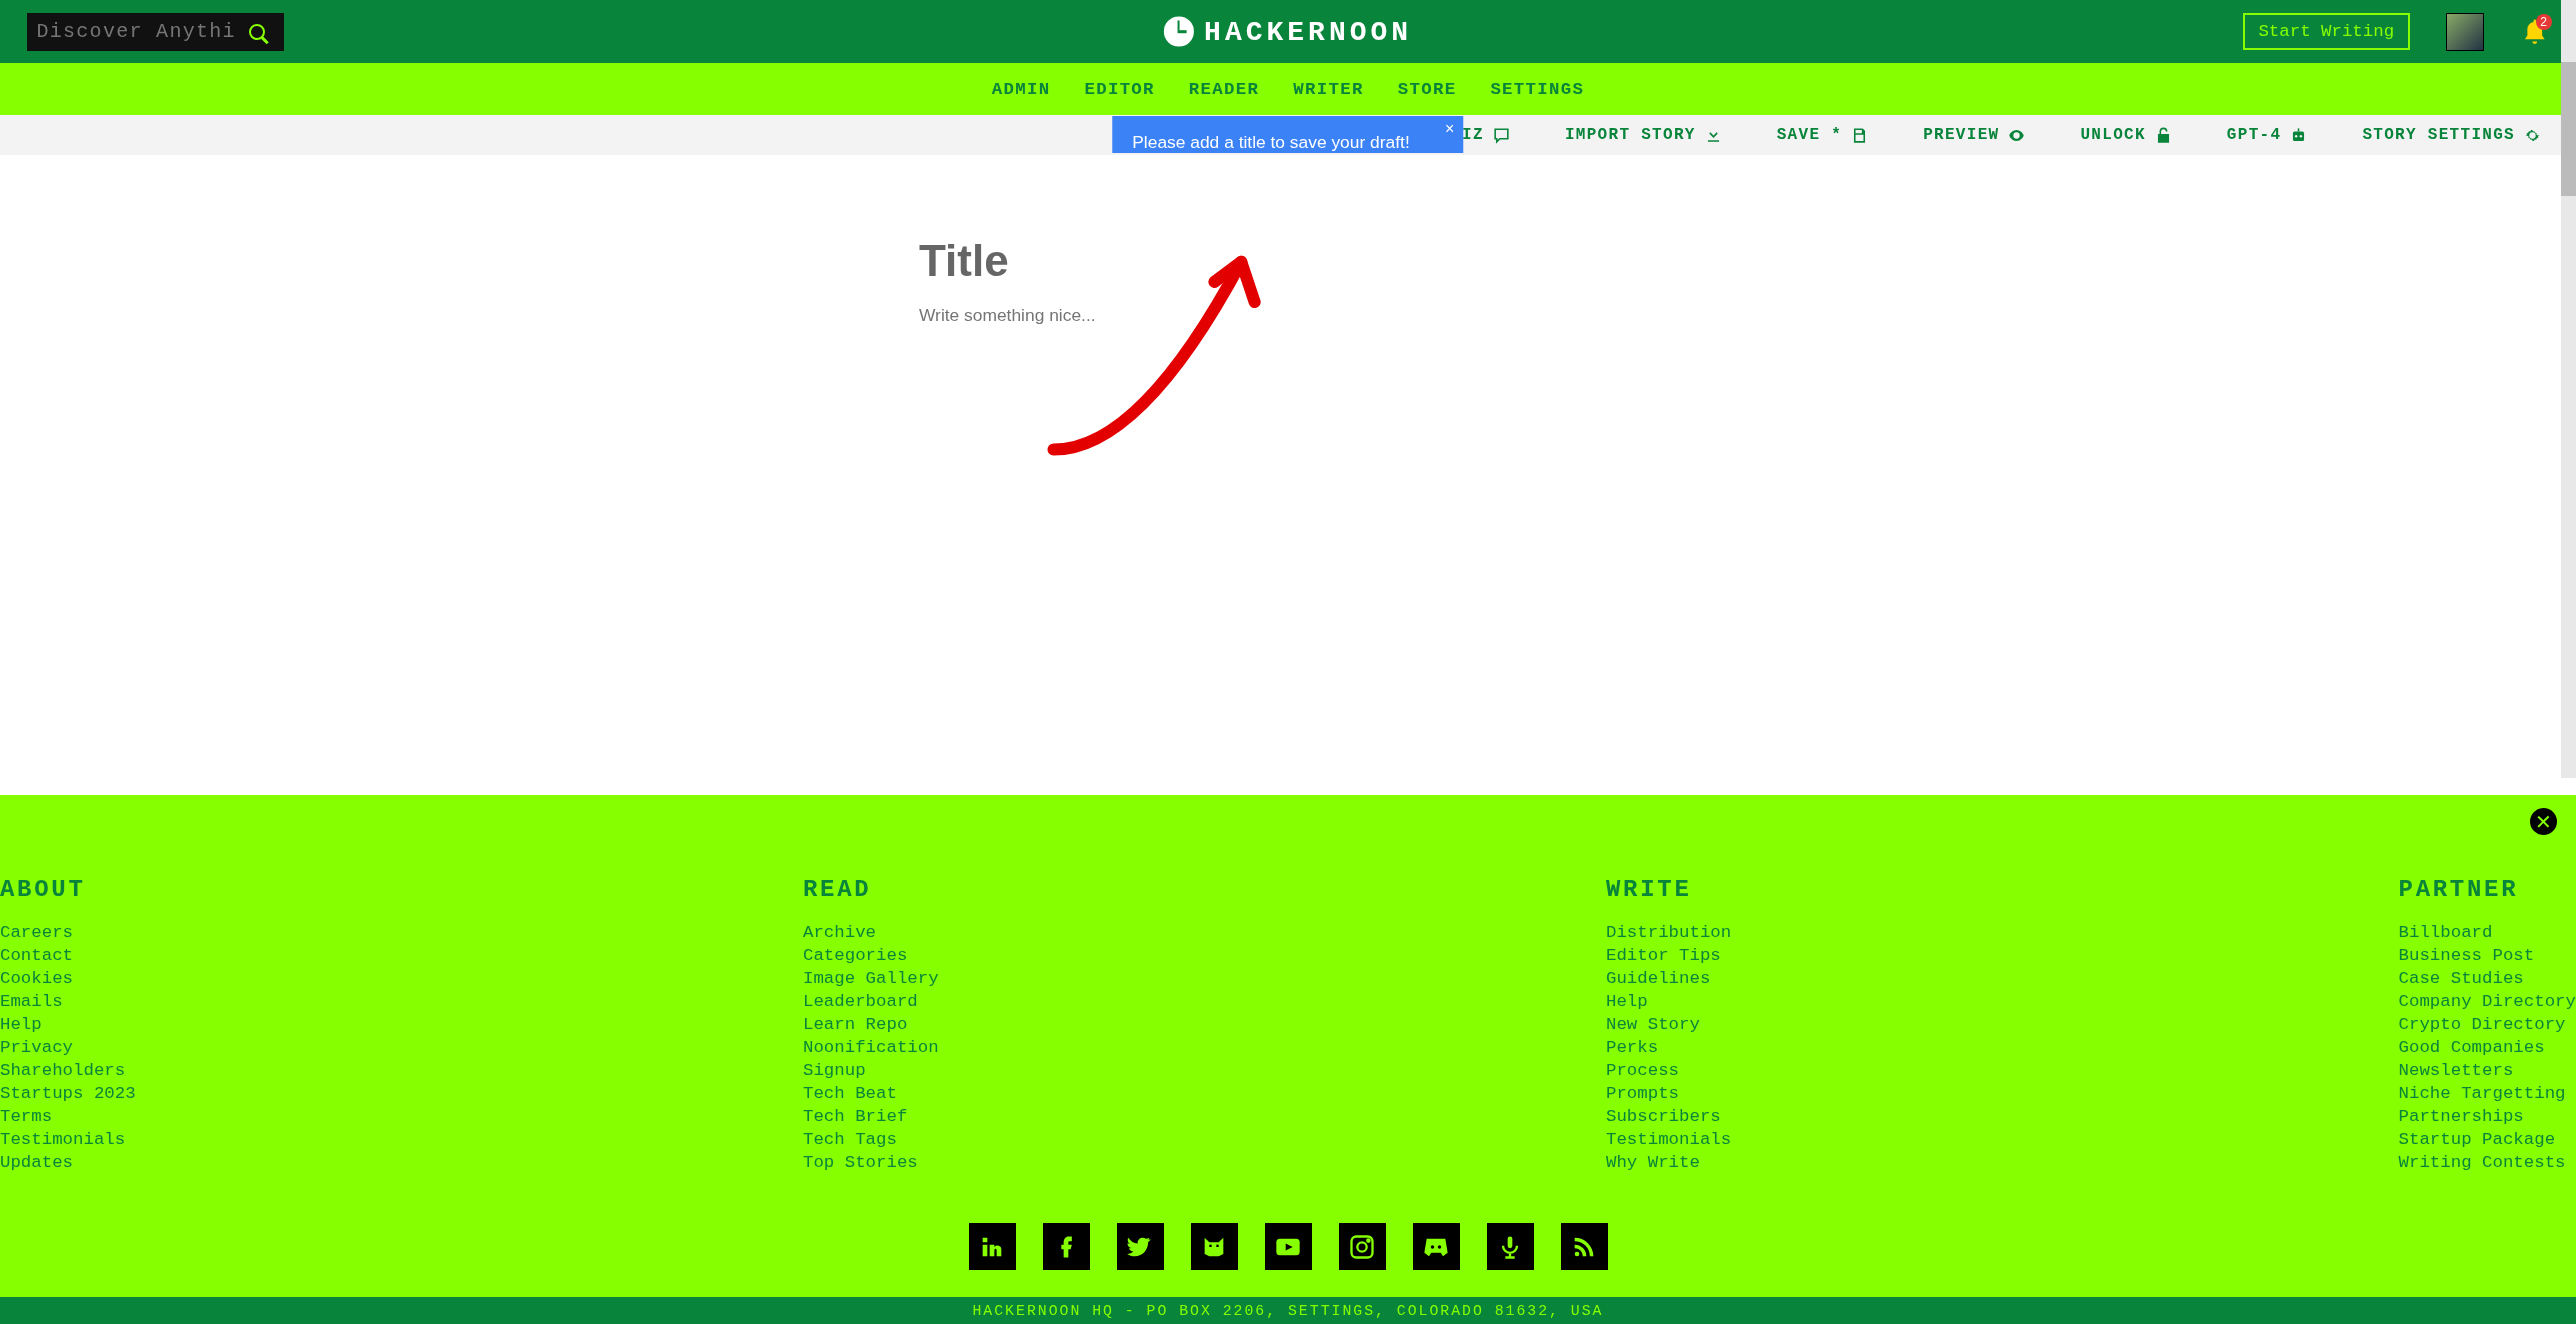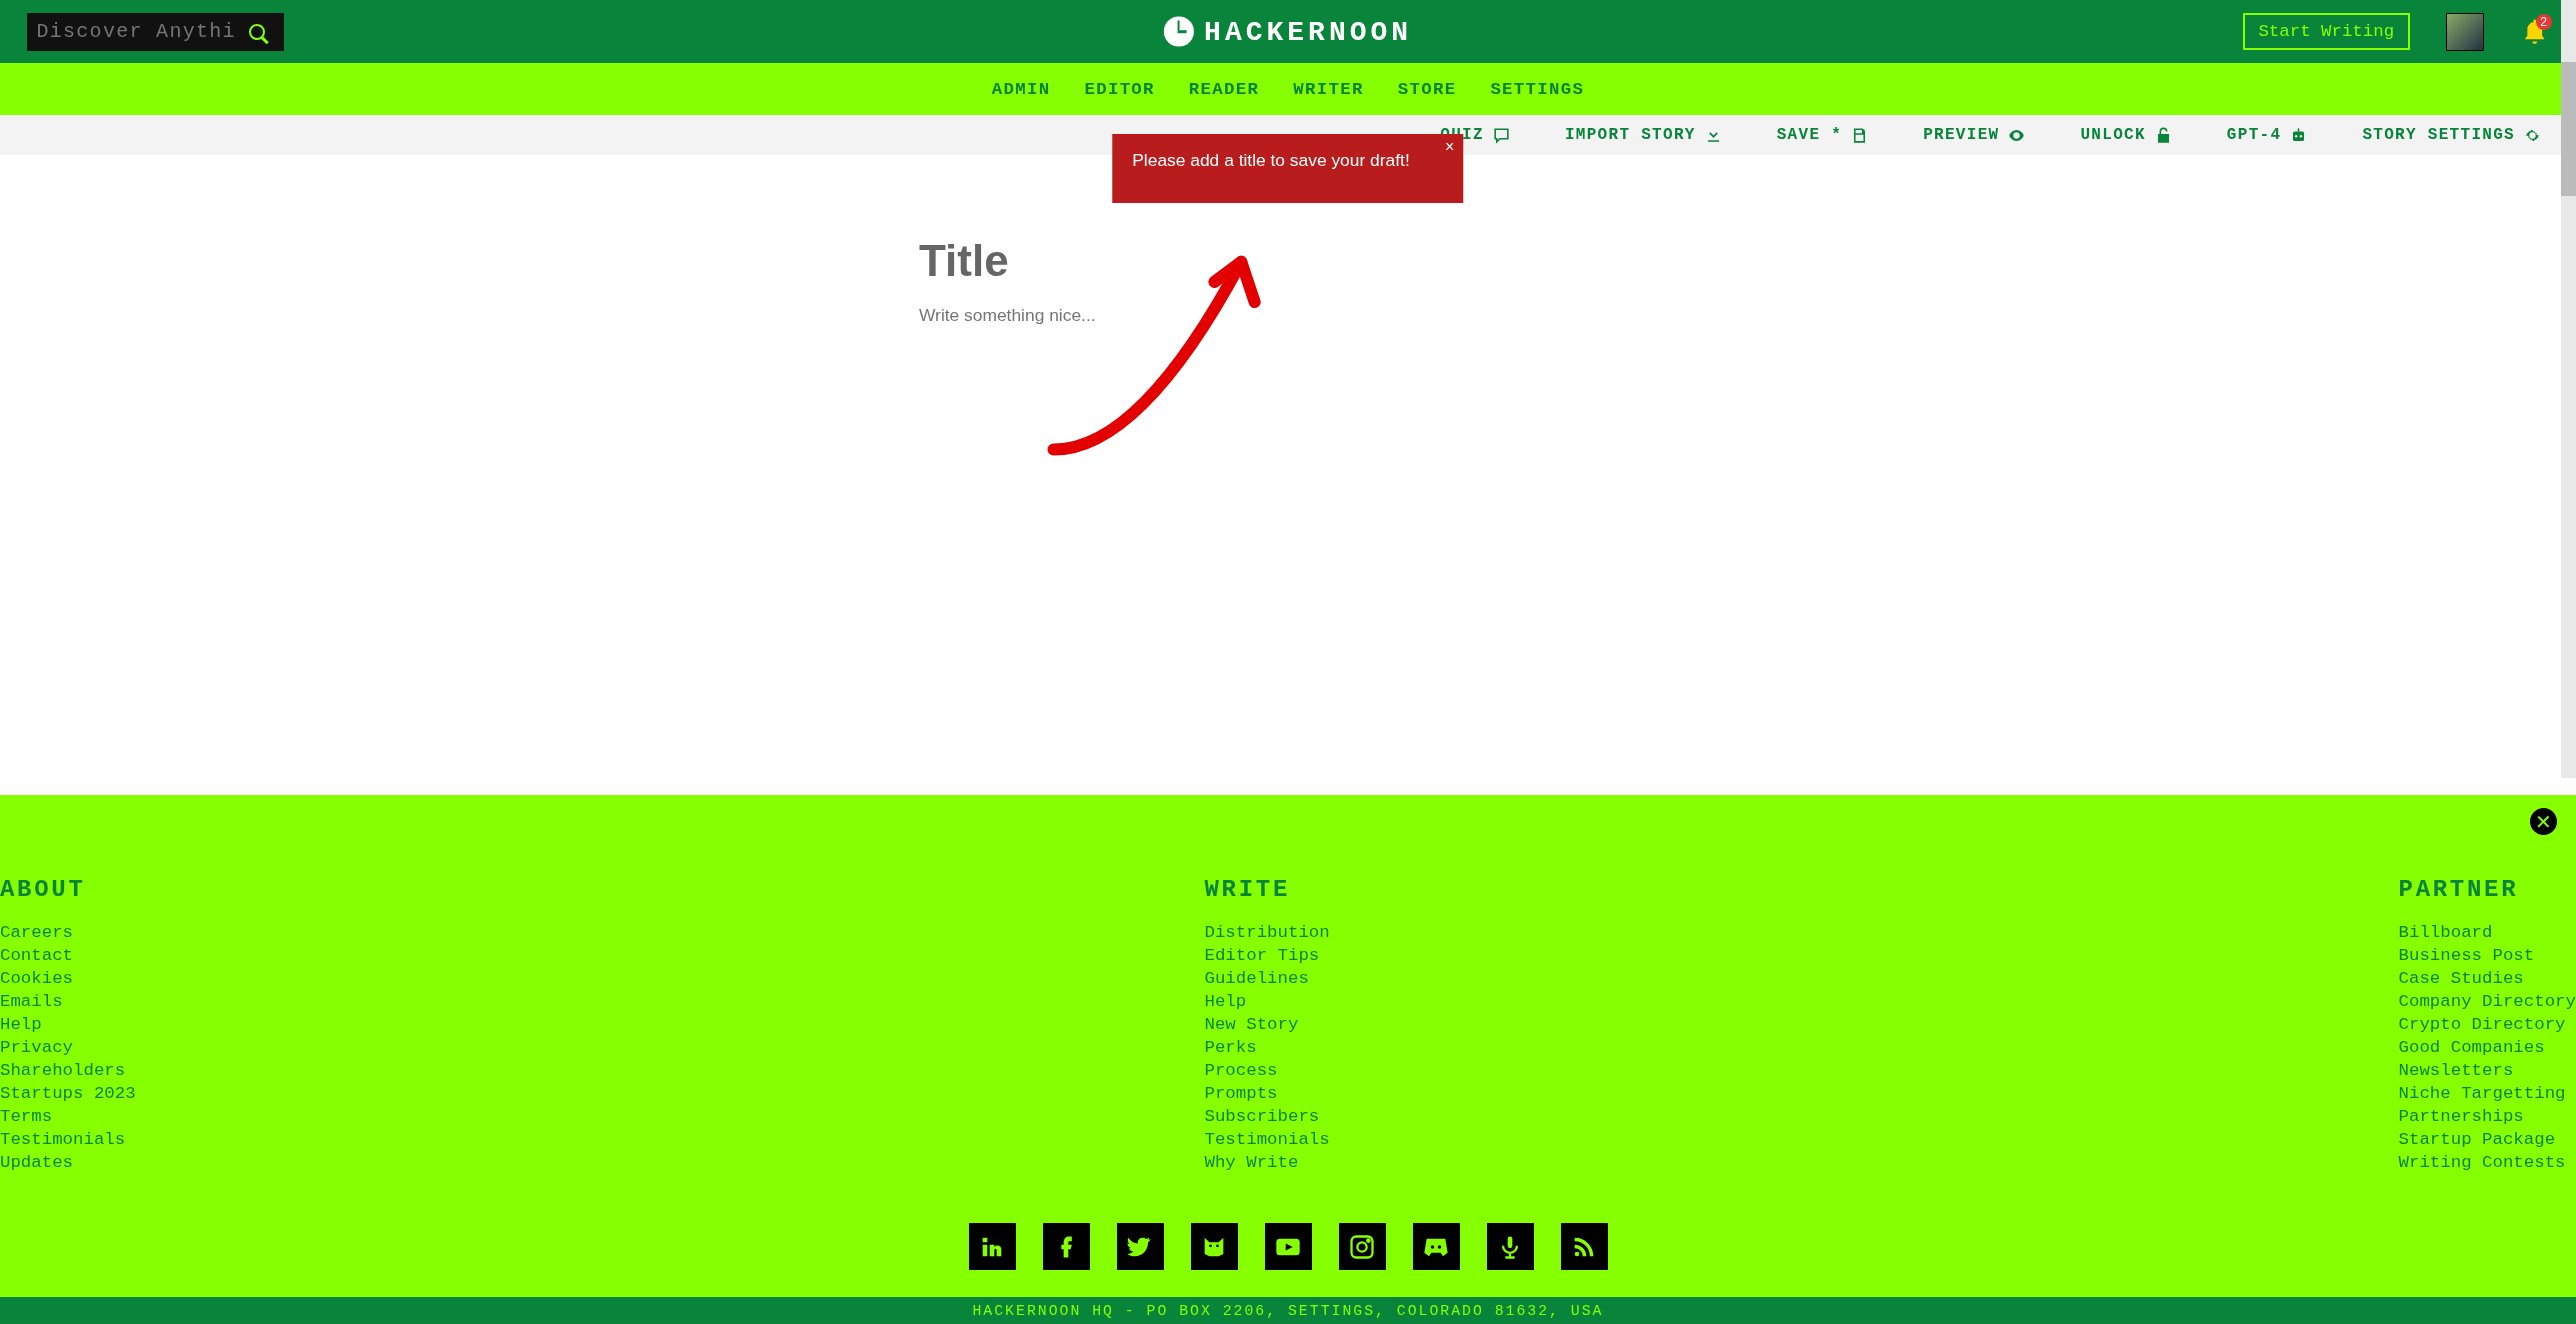--- a/index.html
+++ b/index.html
@@ -163,28 +163,28 @@
     font-weight: bold;
     font-size: 16px;
     letter-spacing: 1.3px;
     cursor: pointer;
   }
   .tool svg { width: 19px; height: 19px; }
 
   
   .toast {
     position: absolute;
-    top: 134px;
+    top: 116px;
     left: 50%;
     transform: translateX(-50%);
-    background: #b91c1c;
+    background: #3b82f6;
     color: #fff;
     font-family: Arial, sans-serif;
     font-size: 17.4px;
-    padding: 16px 54px 32px 20px;
+    padding: 16px 54px 0 20px;
     min-width: 288px;
     z-index: 50;
   }
   .toast-close {
     position: absolute;
     top: 4px; right: 9.4px;
     font-size: 16px;
     cursor: pointer;
   }
 
@@ -425,20 +425,34 @@
       <a>Contact</a>
       <a>Cookies</a>
       <a>Emails</a>
       <a>Help</a>
       <a>Privacy</a>
       <a>Shareholders</a>
       <a>Startups 2023</a>
       <a>Terms</a>
       <a>Testimonials</a>
       <a>Updates</a>
+    </div>
+    <div class="fcol">
+      <h3>READ</h3>
+      <a>Archive</a>
+      <a>Categories</a>
+      <a>Image Gallery</a>
+      <a>Leaderboard</a>
+      <a>Learn Repo</a>
+      <a>Noonification</a>
+      <a>Signup</a>
+      <a>Tech Beat</a>
+      <a>Tech Brief</a>
+      <a>Tech Tags</a>
+      <a>Top Stories</a>
     </div>
     <div class="fcol">
       <h3>WRITE</h3>
       <a>Distribution</a>
       <a>Editor Tips</a>
       <a>Guidelines</a>
       <a>Help</a>
       <a>New Story</a>
       <a>Perks</a>
       <a>Process</a>

